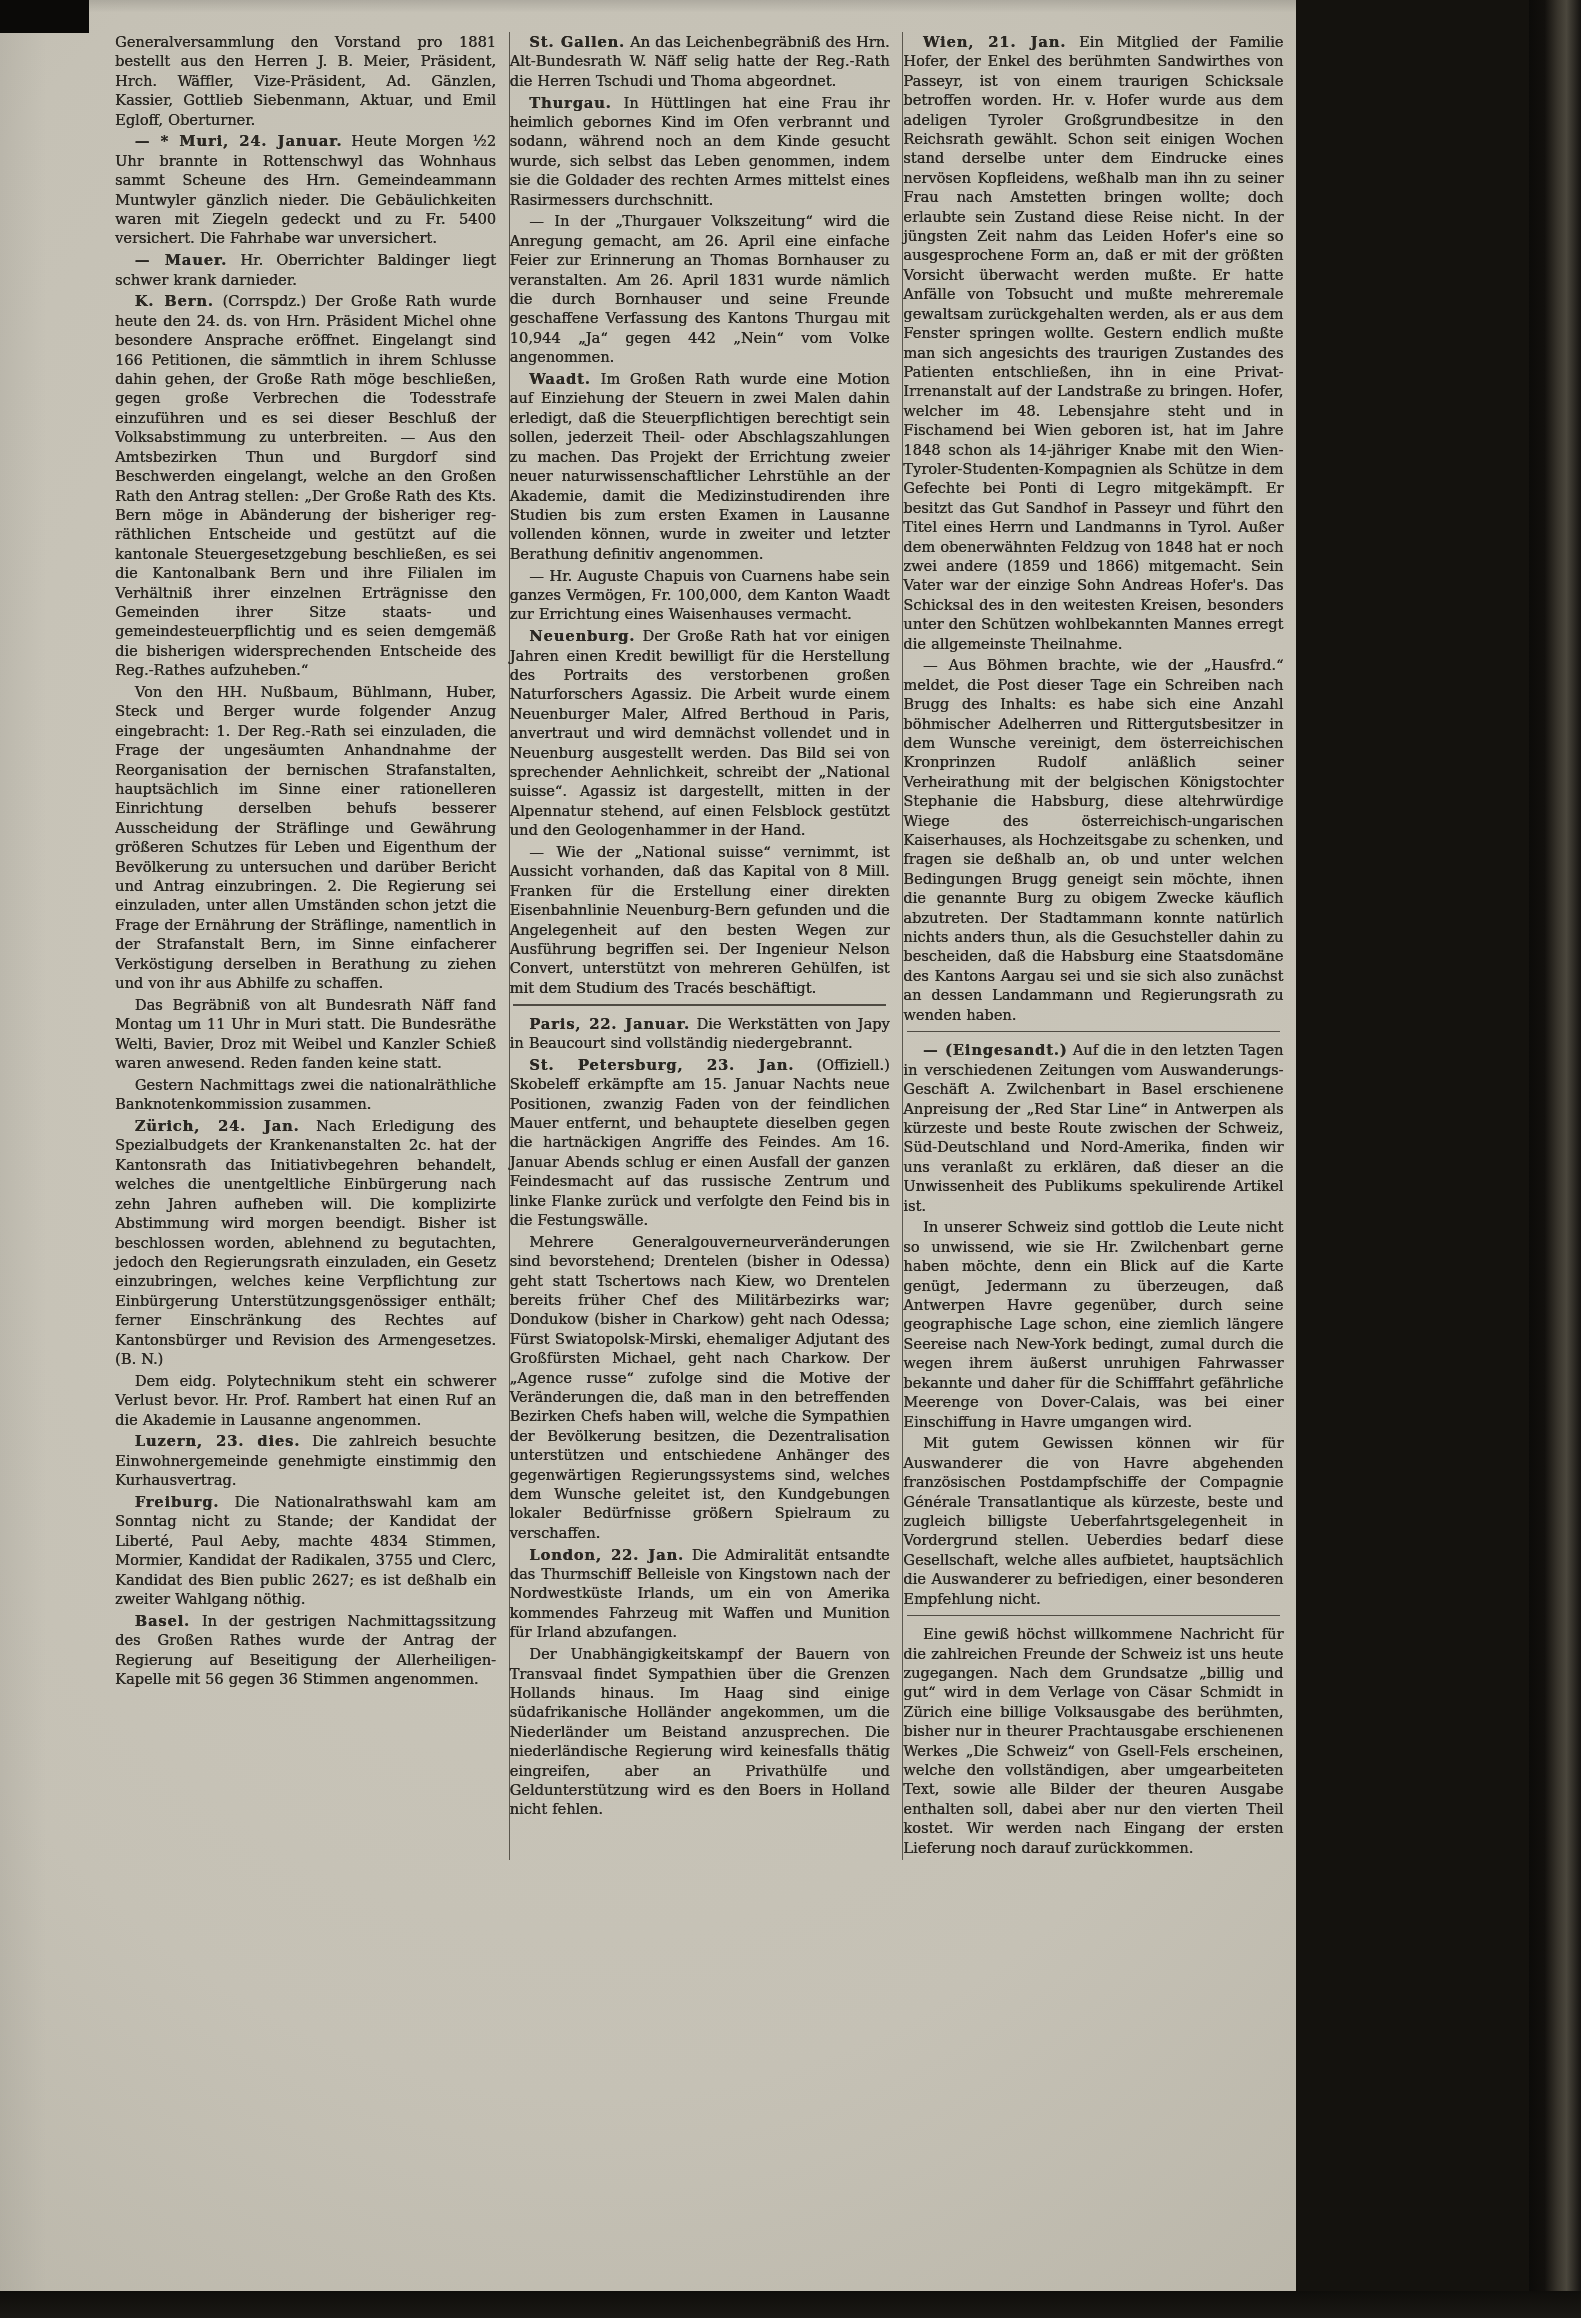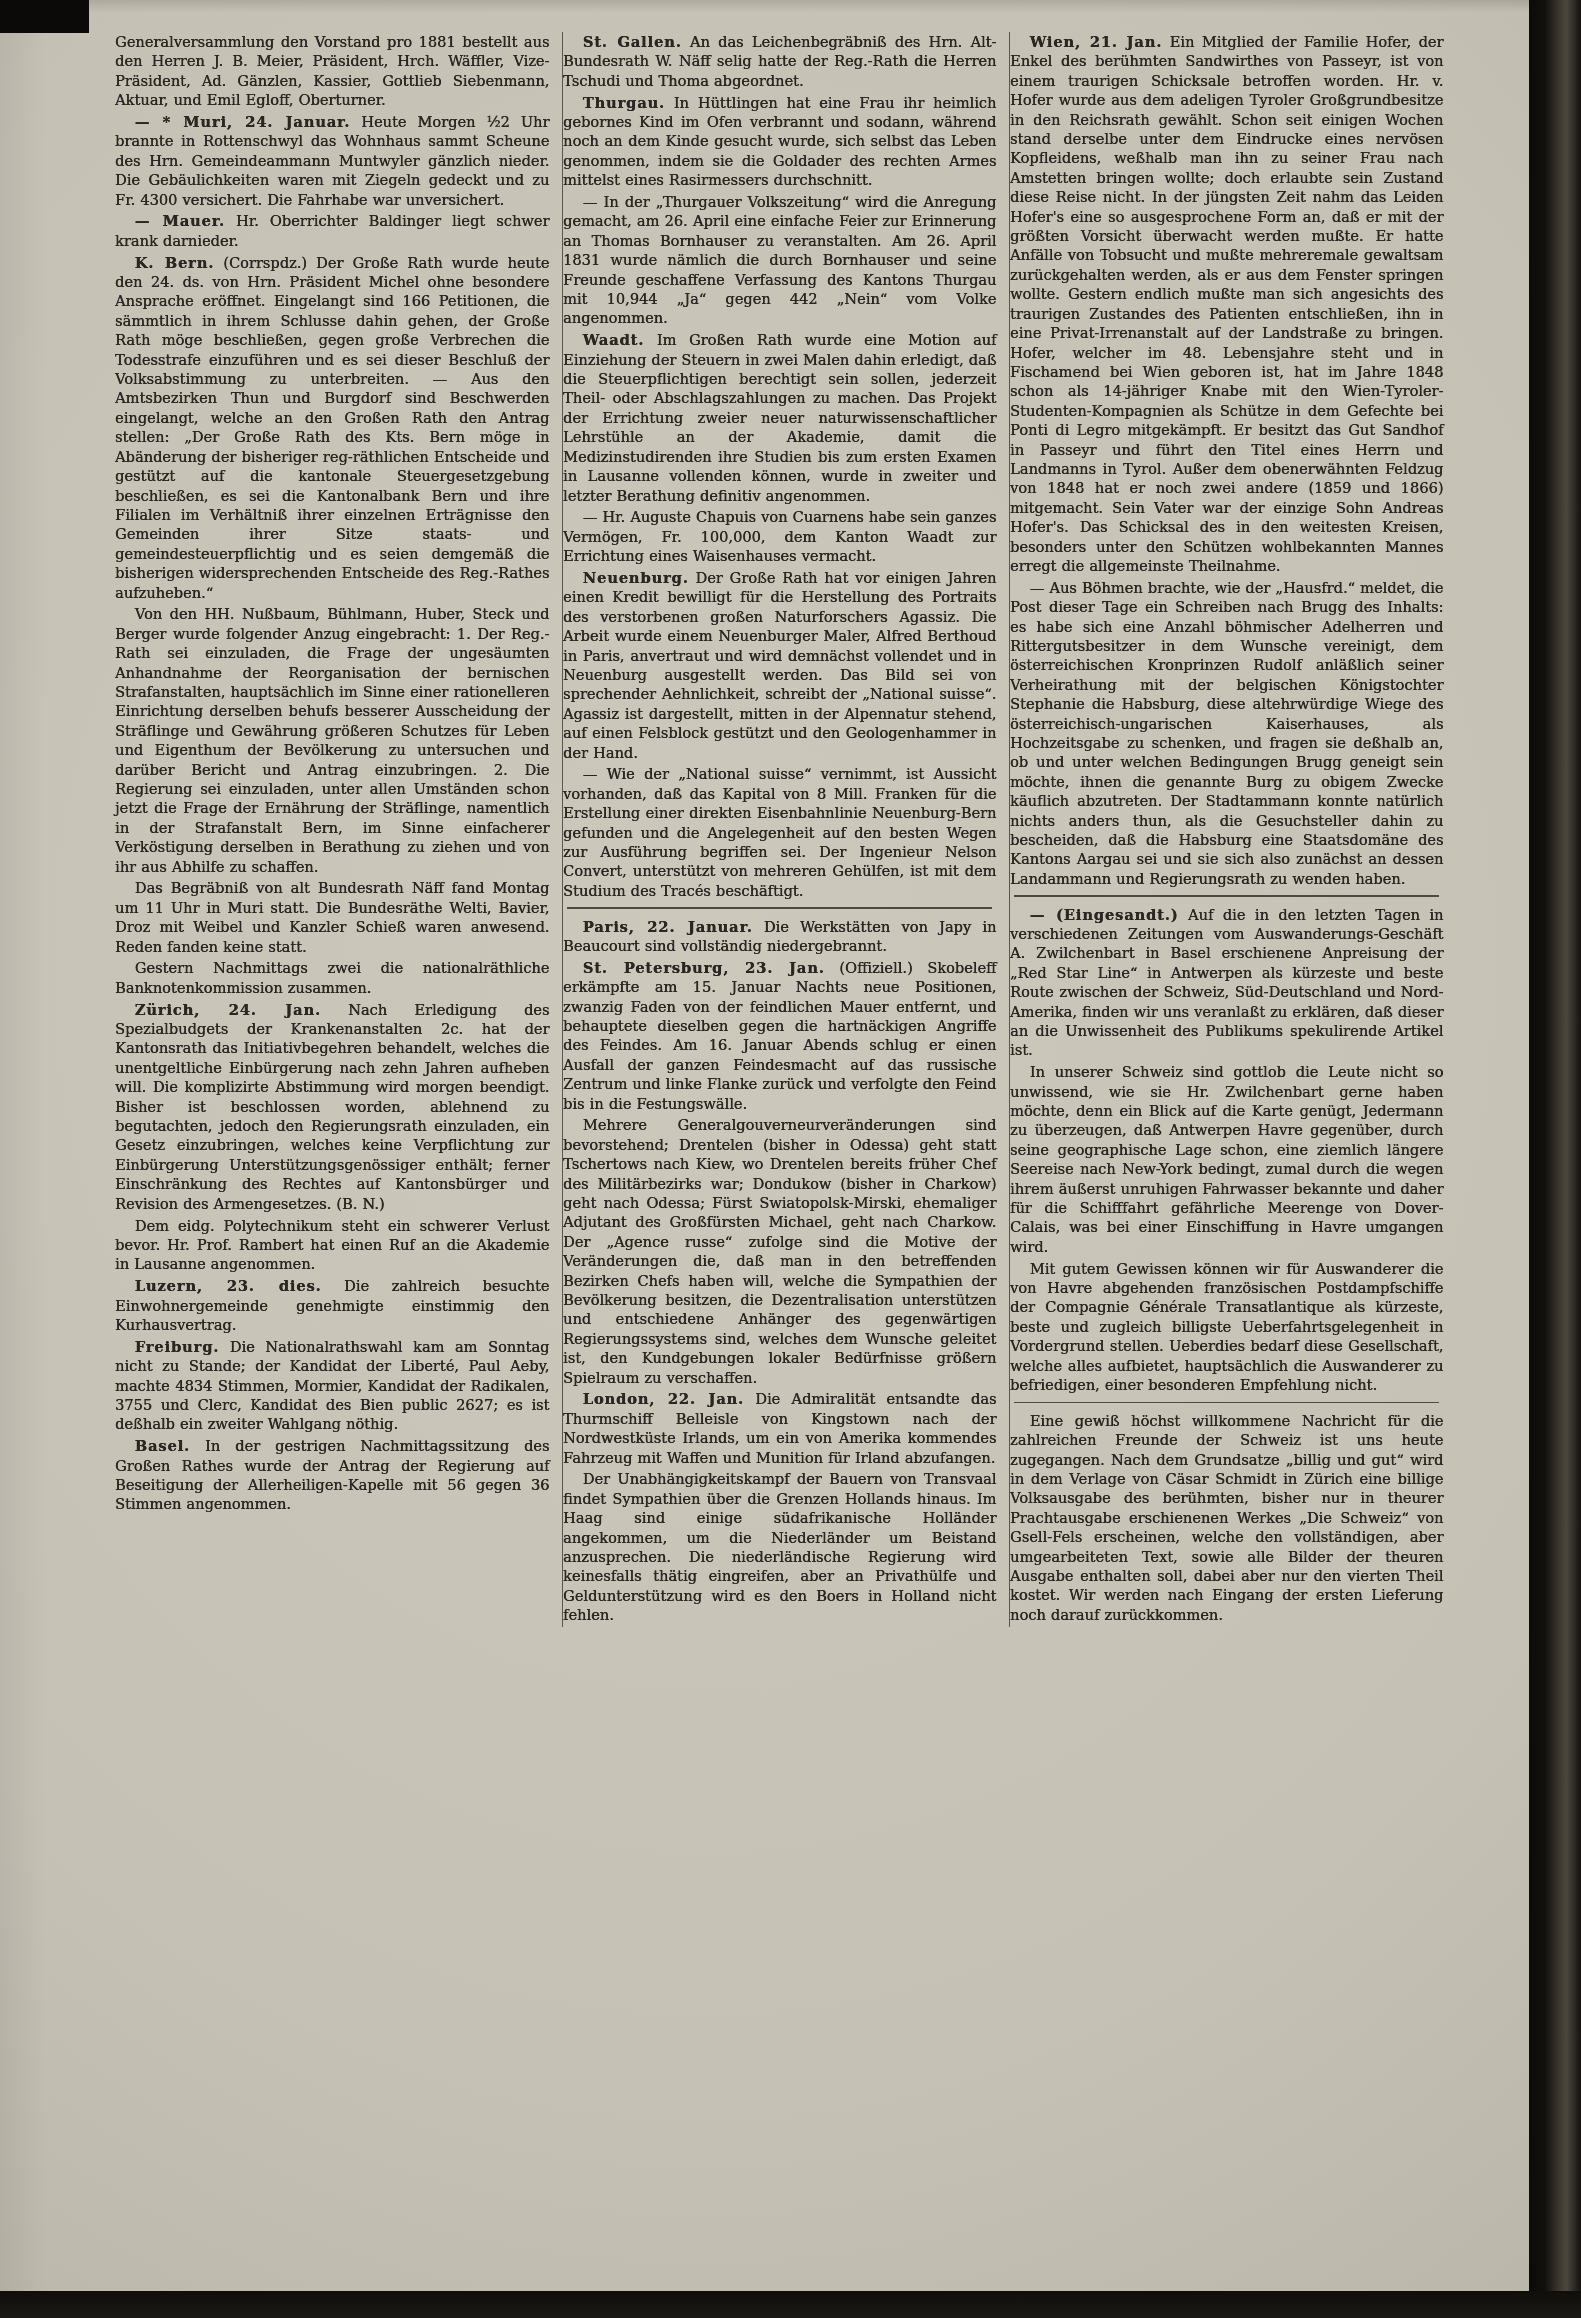--- a/index.html
+++ b/index.html
@@ -5,21 +5,21 @@
   html, body { margin: 0; padding: 0; }
   body {
     width: 1581px; height: 2319px;
     background: #14120e;
     position: relative;
     overflow: hidden;
     font-family: "DejaVu Serif", "Liberation Serif", serif;
   }
   .paper {
     position: absolute; left: 0; top: 0;
-    width: 1529px; height: 2291px;
+    width: 1296px; height: 2291px;
     background:
       linear-gradient(180deg, rgba(0,0,0,0.12) 0px, rgba(0,0,0,0) 12.6px),
       linear-gradient(90deg, rgba(0,0,0,0.06) 0px, rgba(0,0,0,0) 47px),
       radial-gradient(ellipse 120% 90% at 46% 42%, #ccc8bc 0%, #c5c1b5 55%, #b8b4a7 85%, #a9a598 100%);
     color: #2a2722;
   }
   .columns { display: flex; padding: 32px 0 0 115px; }
   .col {
     width: 447px;
     box-sizing: border-box;
@@ -62,21 +62,21 @@
     background: linear-gradient(180deg, #0f0e0b, #1b1915);
   }
 </style>
 </head>
 <body>
 
 <div class="paper">
   <div class="columns">
     <div class="col">
         <p class="para noindent"><span>Generalversammlung den Vorstand pro 1881 bestellt aus den Herren J. B. Meier, Präsident, Hrch. Wäffler, Vize-Präsident, Ad. Gänzlen, Kassier, Gottlieb Siebenmann, Aktuar, und Emil Egloff, Oberturner.</span></p>
-        <p class="para"><span class="lead">— * Muri, 24. Januar.</span> <span>Heute Morgen ½2 Uhr brannte in Rottenschwyl das Wohnhaus sammt Scheune des Hrn. Gemeindeammann Muntwyler gänzlich nieder. Die Gebäulichkeiten waren mit Ziegeln gedeckt und zu Fr. 4300 versichert. Die Fahrhabe war unversichert.</span></p>
+        <p class="para"><span class="lead">— * Muri, 24. Januar.</span> <span>Heute Morgen ½2 Uhr brannte in Rottenschwyl das Wohnhaus sammt Scheune des Hrn. Gemeindeammann Muntwyler gänzlich nieder. Die Gebäulichkeiten waren mit Ziegeln gedeckt und zu Fr. 5400 versichert. Die Fahrhabe war unversichert.</span></p>
         <p class="para"><span class="lead">— Mauer.</span> <span>Hr. Oberrichter Baldinger liegt schwer krank darnieder.</span></p>
         <p class="para"><span class="lead">K. Bern.</span> <span>(Corrspdz.) Der Große Rath wurde heute den 24. ds. von Hrn. Präsident Michel ohne besondere Ansprache eröffnet. Eingelangt sind 166 Petitionen, die sämmtlich in ihrem Schlusse dahin gehen, der Große Rath möge beschließen, gegen große Verbrechen die Todesstrafe einzuführen und es sei dieser Beschluß der Volksabstimmung zu unterbreiten. — Aus den Amtsbezirken Thun und Burgdorf sind Beschwerden eingelangt, welche an den Großen Rath den Antrag stellen: „Der Große Rath des Kts. Bern möge in Abänderung der bisheriger reg-räthlichen Entscheide und gestützt auf die kantonale Steuergesetzgebung beschließen, es sei die Kantonalbank Bern und ihre Filialen im Verhältniß ihrer einzelnen Erträgnisse den Gemeinden ihrer Sitze staats- und gemeindesteuerpflichtig und es seien demgemäß die bisherigen widersprechenden Entscheide des Reg.-Rathes aufzuheben.“</span></p>
         <p class="para"><span>Von den HH. Nußbaum, Bühlmann, Huber, Steck und Berger wurde folgender Anzug eingebracht: 1. Der Reg.-Rath sei einzuladen, die Frage der ungesäumten Anhandnahme der Reorganisation der bernischen Strafanstalten, hauptsächlich im Sinne einer rationelleren Einrichtung derselben behufs besserer Ausscheidung der Sträflinge und Gewährung größeren Schutzes für Leben und Eigenthum der Bevölkerung zu untersuchen und darüber Bericht und Antrag einzubringen. 2. Die Regierung sei einzuladen, unter allen Umständen schon jetzt die Frage der Ernährung der Sträflinge, namentlich in der Strafanstalt Bern, im Sinne einfacherer Verköstigung derselben in Berathung zu ziehen und von ihr aus Abhilfe zu schaffen.</span></p>
         <p class="para"><span>Das Begräbniß von alt Bundesrath Näff fand Montag um 11 Uhr in Muri statt. Die Bundesräthe Welti, Bavier, Droz mit Weibel und Kanzler Schieß waren anwesend. Reden fanden keine statt.</span></p>
         <p class="para"><span>Gestern Nachmittags zwei die nationalräthliche Banknotenkommission zusammen.</span></p>
         <p class="para"><span class="lead">Zürich, 24. Jan.</span> <span>Nach Erledigung des Spezialbudgets der Krankenanstalten 2c. hat der Kantonsrath das Initiativbegehren behandelt, welches die unentgeltliche Einbürgerung nach zehn Jahren aufheben will. Die komplizirte Abstimmung wird morgen beendigt. Bisher ist beschlossen worden, ablehnend zu begutachten, jedoch den Regierungsrath einzuladen, ein Gesetz einzubringen, welches keine Verpflichtung zur Einbürgerung Unterstützungsgenössiger enthält; ferner Einschränkung des Rechtes auf Kantonsbürger und Revision des Armengesetzes. (B. N.)</span></p>
         <p class="para"><span>Dem eidg. Polytechnikum steht ein schwerer Verlust bevor. Hr. Prof. Rambert hat einen Ruf an die Akademie in Lausanne angenommen.</span></p>
         <p class="para"><span class="lead">Luzern, 23. dies.</span> <span>Die zahlreich besuchte Einwohnergemeinde genehmigte einstimmig den Kurhausvertrag.</span></p>
         <p class="para"><span class="lead">Freiburg.</span> <span>Die Nationalrathswahl kam am Sonntag nicht zu Stande; der Kandidat der Liberté, Paul Aeby, machte 4834 Stimmen, Mormier, Kandidat der Radikalen, 3755 und Clerc, Kandidat des Bien public 2627; es ist deßhalb ein zweiter Wahlgang nöthig.</span></p>
         <p class="para"><span class="lead">Basel.</span> <span>In der gestrigen Nachmittagssitzung des Großen Rathes wurde der Antrag der Regierung auf Beseitigung der Allerheiligen-Kapelle mit 56 gegen 36 Stimmen angenommen.</span></p>

